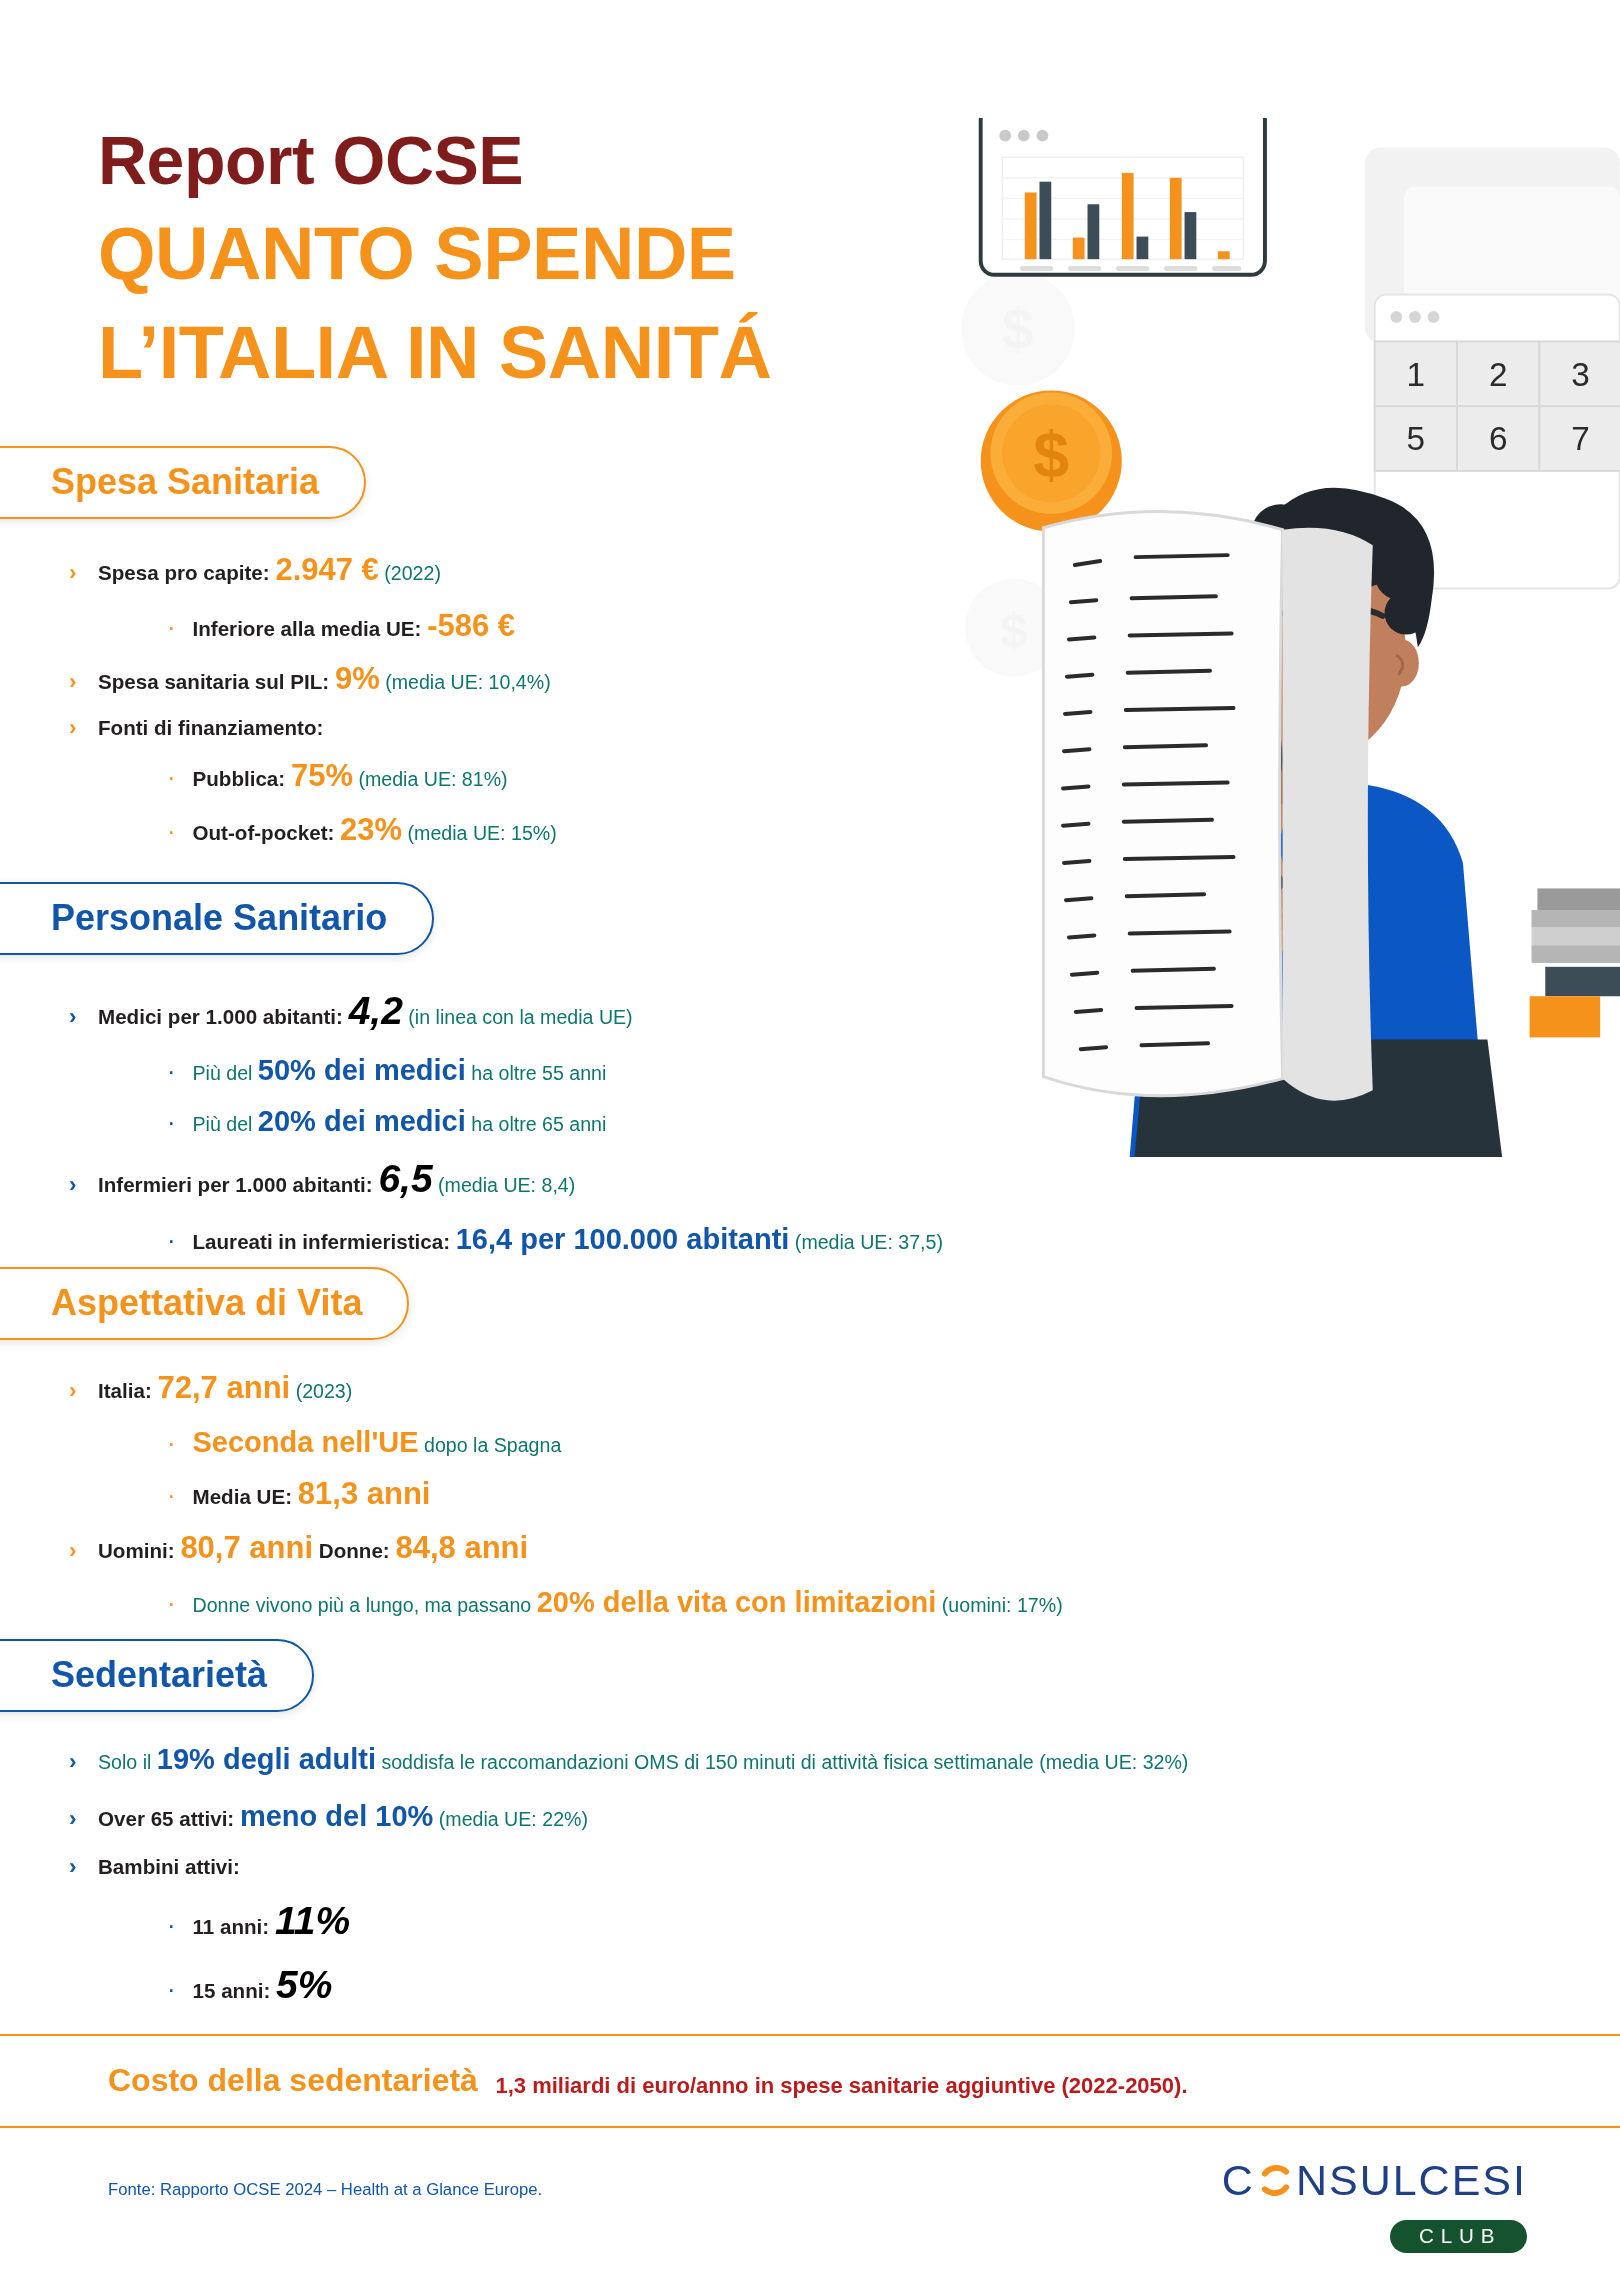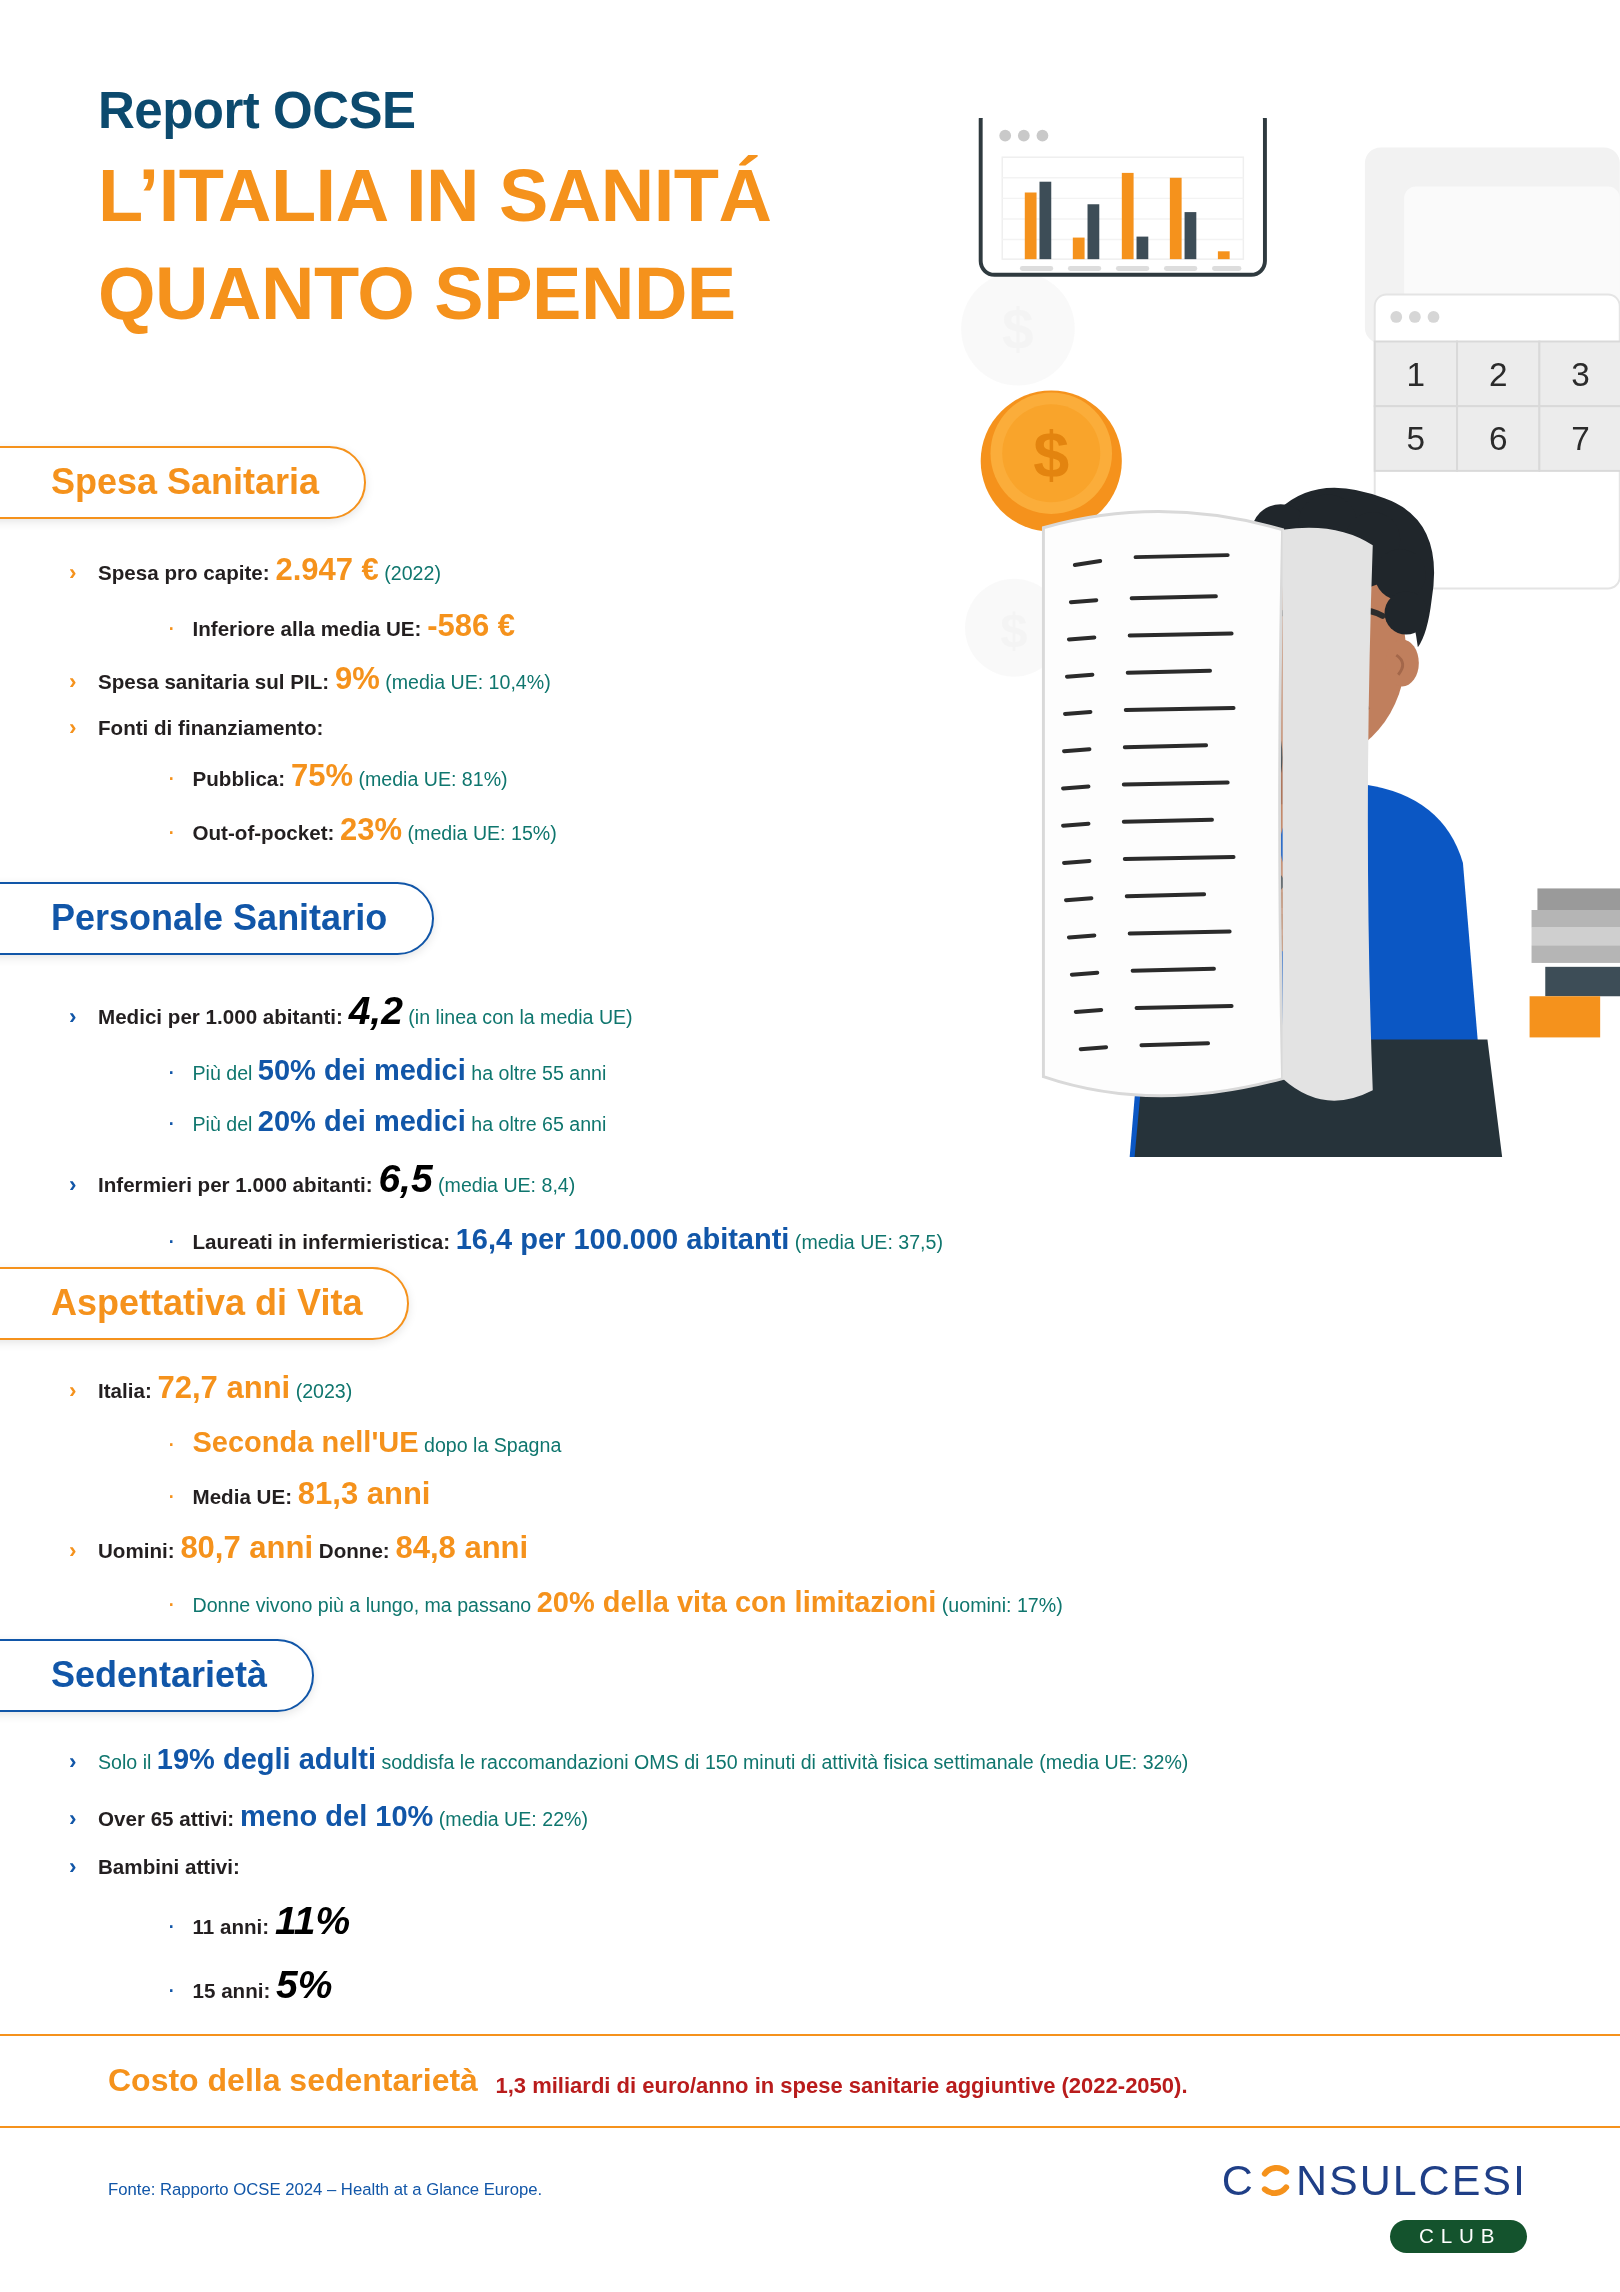--- a/index.html
+++ b/index.html
@@ -10,21 +10,21 @@
     overflow: hidden;
   }
   .page { position: relative; width: 1620px; height: 2293px; background: #fff; }
 
   
   .illus { position: absolute; right: 0; top: 118px; width: 667px; height: 1039px; overflow: hidden; }
   .illus svg { display: block; }
 
   
   .header { position: absolute; left: 98px; top: 83px; width: 980px; }
-  .kicker { font-size: 51px; font-weight: bold; color: #0c4a6e; letter-spacing: -0.5px; line-height: 1.1; }
+  .kicker { font-size: 68px; font-weight: bold; color: #7f1d1d; letter-spacing: -0.5px; line-height: 1.1; margin-top: 40px; }
   .title { font-size: 74px; font-weight: bold; color: #F5921C; line-height: 1.12; letter-spacing: -0.5px; margin-top: 15.7px; }
 
   
   .pill-wrap { position: absolute; left: -39px; }
   .pill {
     display: inline-block;
     border-radius: 979px;
     background: #fff;
     padding: 12.7px 45px 14.7px 88px;
     font-size: 36px; font-weight: bold;
@@ -249,22 +249,22 @@
         <rect x="590" y="826" width="92" height="18" fill="#cfcfcf"></rect>
         <rect x="590" y="844" width="92" height="18" fill="#b5b5b5"></rect>
         <rect x="604" y="866" width="78" height="30" fill="#3d4d57"></rect>
         <rect x="588" y="896" width="72" height="42" fill="#F5921C"></rect>
       </g>
     </svg>
   </div>
 
   <div class="header">
     <div class="kicker">Report OCSE</div>
+    <div class="title">QUANTO SPENDE</div>
     <div class="title">L’ITALIA IN SANITÁ</div>
-    <div class="title">QUANTO SPENDE</div>
   </div>
 
   <div class="pill-wrap" style="top:446px">
     <div class="pill orange"><span>Spesa Sanitaria</span></div>
   </div>
 
   <div class="block" style="top:549px">
     <div class="row">
       <span class="chev o">›</span>
       <span class="txt"><span>Spesa pro capite: </span><span class="lg-o">2.947 €</span><span class="norm"> (2022)</span></span>

